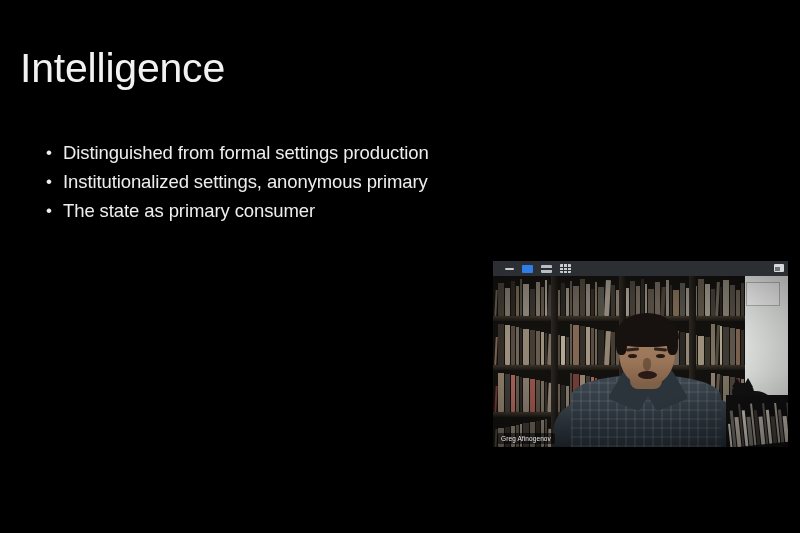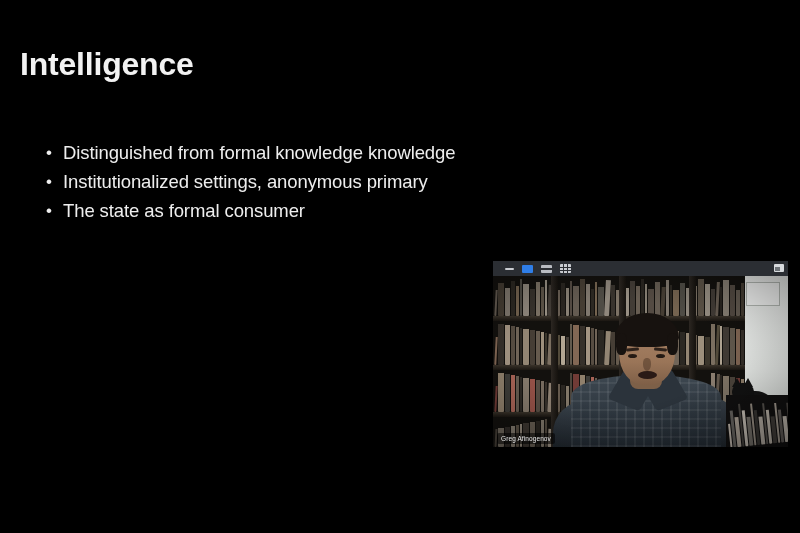--- a/index.html
+++ b/index.html
@@ -25,23 +25,23 @@
   .slide {
     position: absolute;
     inset: 0;
     background: #000000;
   }
 
   .slide-title {
     position: absolute;
     left: 20px;
     top: 48px;
-    font-size: 32px;
+    font-size: 41px;
     line-height: 1;
-    font-weight: 700;
+    font-weight: 400;
     color: #f2f2f2;
     letter-spacing: -0.2px;
     font-family: "Liberation Sans", sans-serif;
   }
 
   .bullet-list {
     position: absolute;
     left: 44px;
     top: 138px;
     margin: 0;
@@ -430,29 +430,29 @@
 
 <div id="screen">
 
   <div class="slide">
 
     <div class="slide-title">Intelligence</div>
 
     <ul class="bullet-list">
       <li class="bullet-item">
         <span class="dot">•</span>
-        <span>Distinguished from formal knowledge knowledge</span>
+        <span>Distinguished from formal settings production</span>
       </li>
       <li class="bullet-item">
         <span class="dot">•</span>
         <span>Institutionalized settings, anonymous primary</span>
       </li>
       <li class="bullet-item">
         <span class="dot">•</span>
-        <span>The state as formal consumer</span>
+        <span>The state as primary consumer</span>
       </li>
     </ul>
   </div>
 
   <div class="video-panel">
 
     <div class="video-toolbar">
       <div class="tb-icons">
         <span class="tb-btn ic-minimize"></span>
         <span class="tb-btn ic-speaker"></span>

